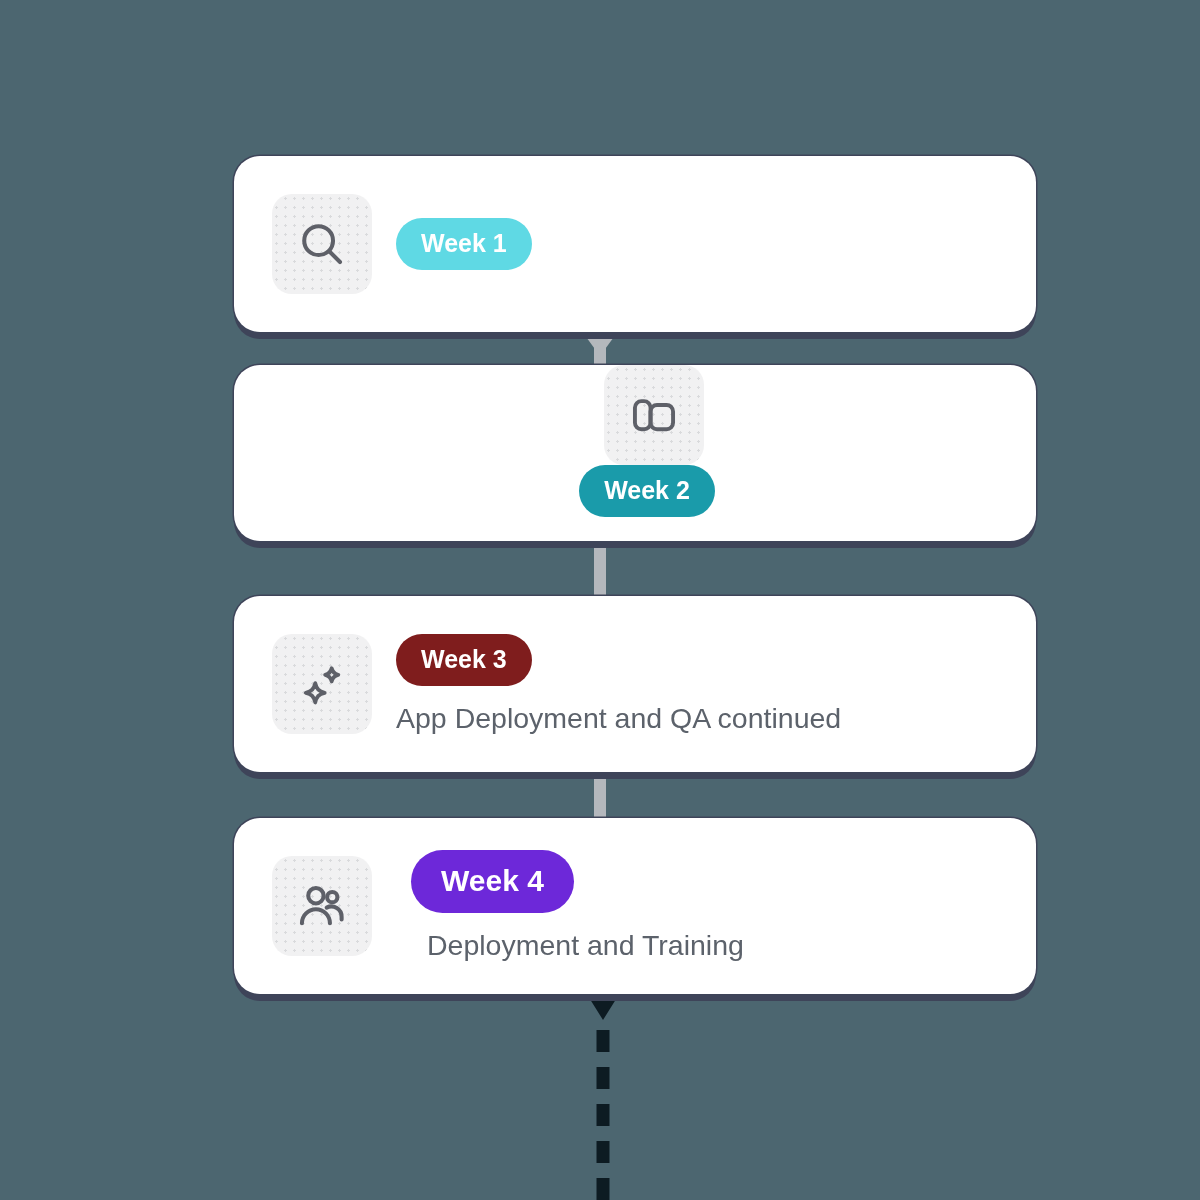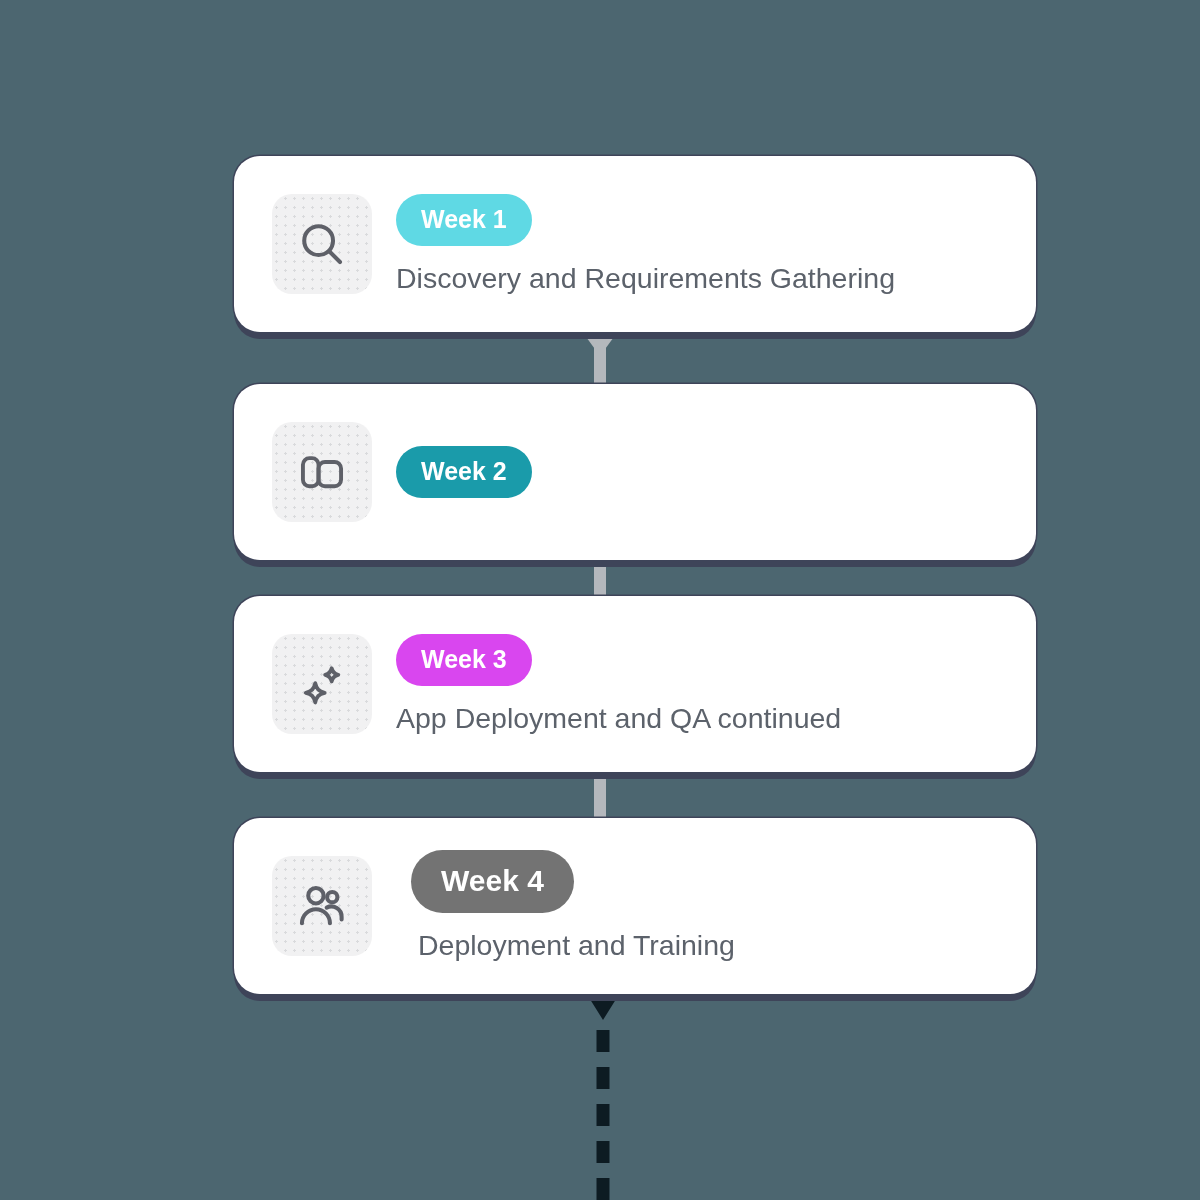--- a/index.html
+++ b/index.html
@@ -82,21 +82,21 @@
     width: 802px;
     background: #ffffff;
     border-radius: 26px;
     box-shadow: 0 7px 0 0 #3e4459, 0 0 0 1.5px #3e4459;
     display: flex;
     align-items: center;
     z-index: 2;
     box-sizing: border-box;
   }
   .card-1 { top: 156px; height: 176px; align-items: center; }
-  .card-2 { top: 384px; height: 176px; }
+  .card-2 { top: 365px; height: 176px; flex-direction: column; }
   .card-3 { top: 596px; height: 176px; }
   .card-4 { top: 818px; height: 176px; }
 
   .icon-tile {
     width: 100px;
     height: 100px;
     margin-left: 38px;
     border-radius: 20px;
     background-color: #f1f1f2;
     background-image: radial-gradient(#d9dadc 1.1px, transparent 1.2px);
@@ -133,21 +133,21 @@
     padding: 16px 30px 17px 30px;
     margin-left: 15px;
   }
 
   .card-title {
     margin-top: 16px;
     font-size: 28.5px;
     color: #5c626b;
     white-space: nowrap;
   }
-  .title-indent { margin-left: 22px; }
+  .title-indent { margin-left: 31px; }
 </style>
 </head>
 <body>
 
 <div id="timeline">
 
   <div class="connector conn-1"></div>
   <div class="arrowhead-gray"></div>
   <div class="connector conn-2"></div>
   <div class="connector conn-3"></div>
@@ -158,21 +158,20 @@
     <div class="icon-tile">
       <span>
         <svg width="54" height="54" viewBox="0 0 24 24" fill="none" stroke="#5e6068" stroke-width="1.8" stroke-linecap="round">
           <circle cx="10.5" cy="10.5" r="6.4"></circle>
           <line x1="15.2" y1="15.2" x2="20" y2="20"></line>
         </svg>
       </span>
     </div>
     <div class="card-body">
       <span class="badge badge-std" style="background:#5fd9e4">Week 1</span>
-      <span class="card-title">Discovery and Requirements Gathering</span>
     </div>
   </div>
 
   <div class="card card-2">
     <div class="icon-tile">
       <span>
         <svg width="52" height="52" viewBox="0 0 24 24" fill="none" stroke="#5e6068" stroke-width="1.8">
           <rect x="3.2" y="5.6" width="7.2" height="13.0" rx="3.0"></rect>
           <rect x="10.4" y="7.4" width="10.4" height="11.2" rx="3.0"></rect>
         </svg>
@@ -192,35 +191,35 @@
                    C8.4 17.5 7.4 16.5 4.8 15.9
                    C7.4 15.3 8.4 14.3 9.0 11.6 Z"></path>
           <path d="M16.3 5.0 C16.7 6.8 17.4 7.5 19.2 7.9
                    C17.4 8.3 16.7 9.0 16.3 10.8
                    C15.9 9.0 15.2 8.3 13.4 7.9
                    C15.2 7.5 15.9 6.8 16.3 5.0 Z"></path>
         </svg>
       </span>
     </div>
     <div class="card-body">
-      <span class="badge badge-std" style="background:#d946ef">Week 3</span>
+      <span class="badge badge-std" style="background:#7f1d1d">Week 3</span>
       <span class="card-title">App Deployment and QA continued</span>
     </div>
   </div>
 
   <div class="card card-4">
     <div class="icon-tile">
       <span>
         <svg width="56" height="56" viewBox="0 0 24 24" fill="none" stroke="#5e6068" stroke-width="1.75" stroke-linecap="round">
           <circle cx="9.4" cy="7.6" r="3.3"></circle>
           <circle cx="16.4" cy="8.2" r="2.2"></circle>
           <path d="M3.4 19.4 a6.0 6.0 0 0 1 12.0 0"></path>
           <path d="M14.0 12.7 a4.4 4.4 0 0 1 6.4 4.0 v1.1"></path>
         </svg>
       </span>
     </div>
     <div class="card-body">
-      <span class="badge badge-big" style="background:#737373">Week 4</span>
+      <span class="badge badge-big" style="background:#6d28d9">Week 4</span>
       <span class="card-title title-indent">Deployment and Training</span>
     </div>
   </div>
 
 </div>
 
 </body></html>

